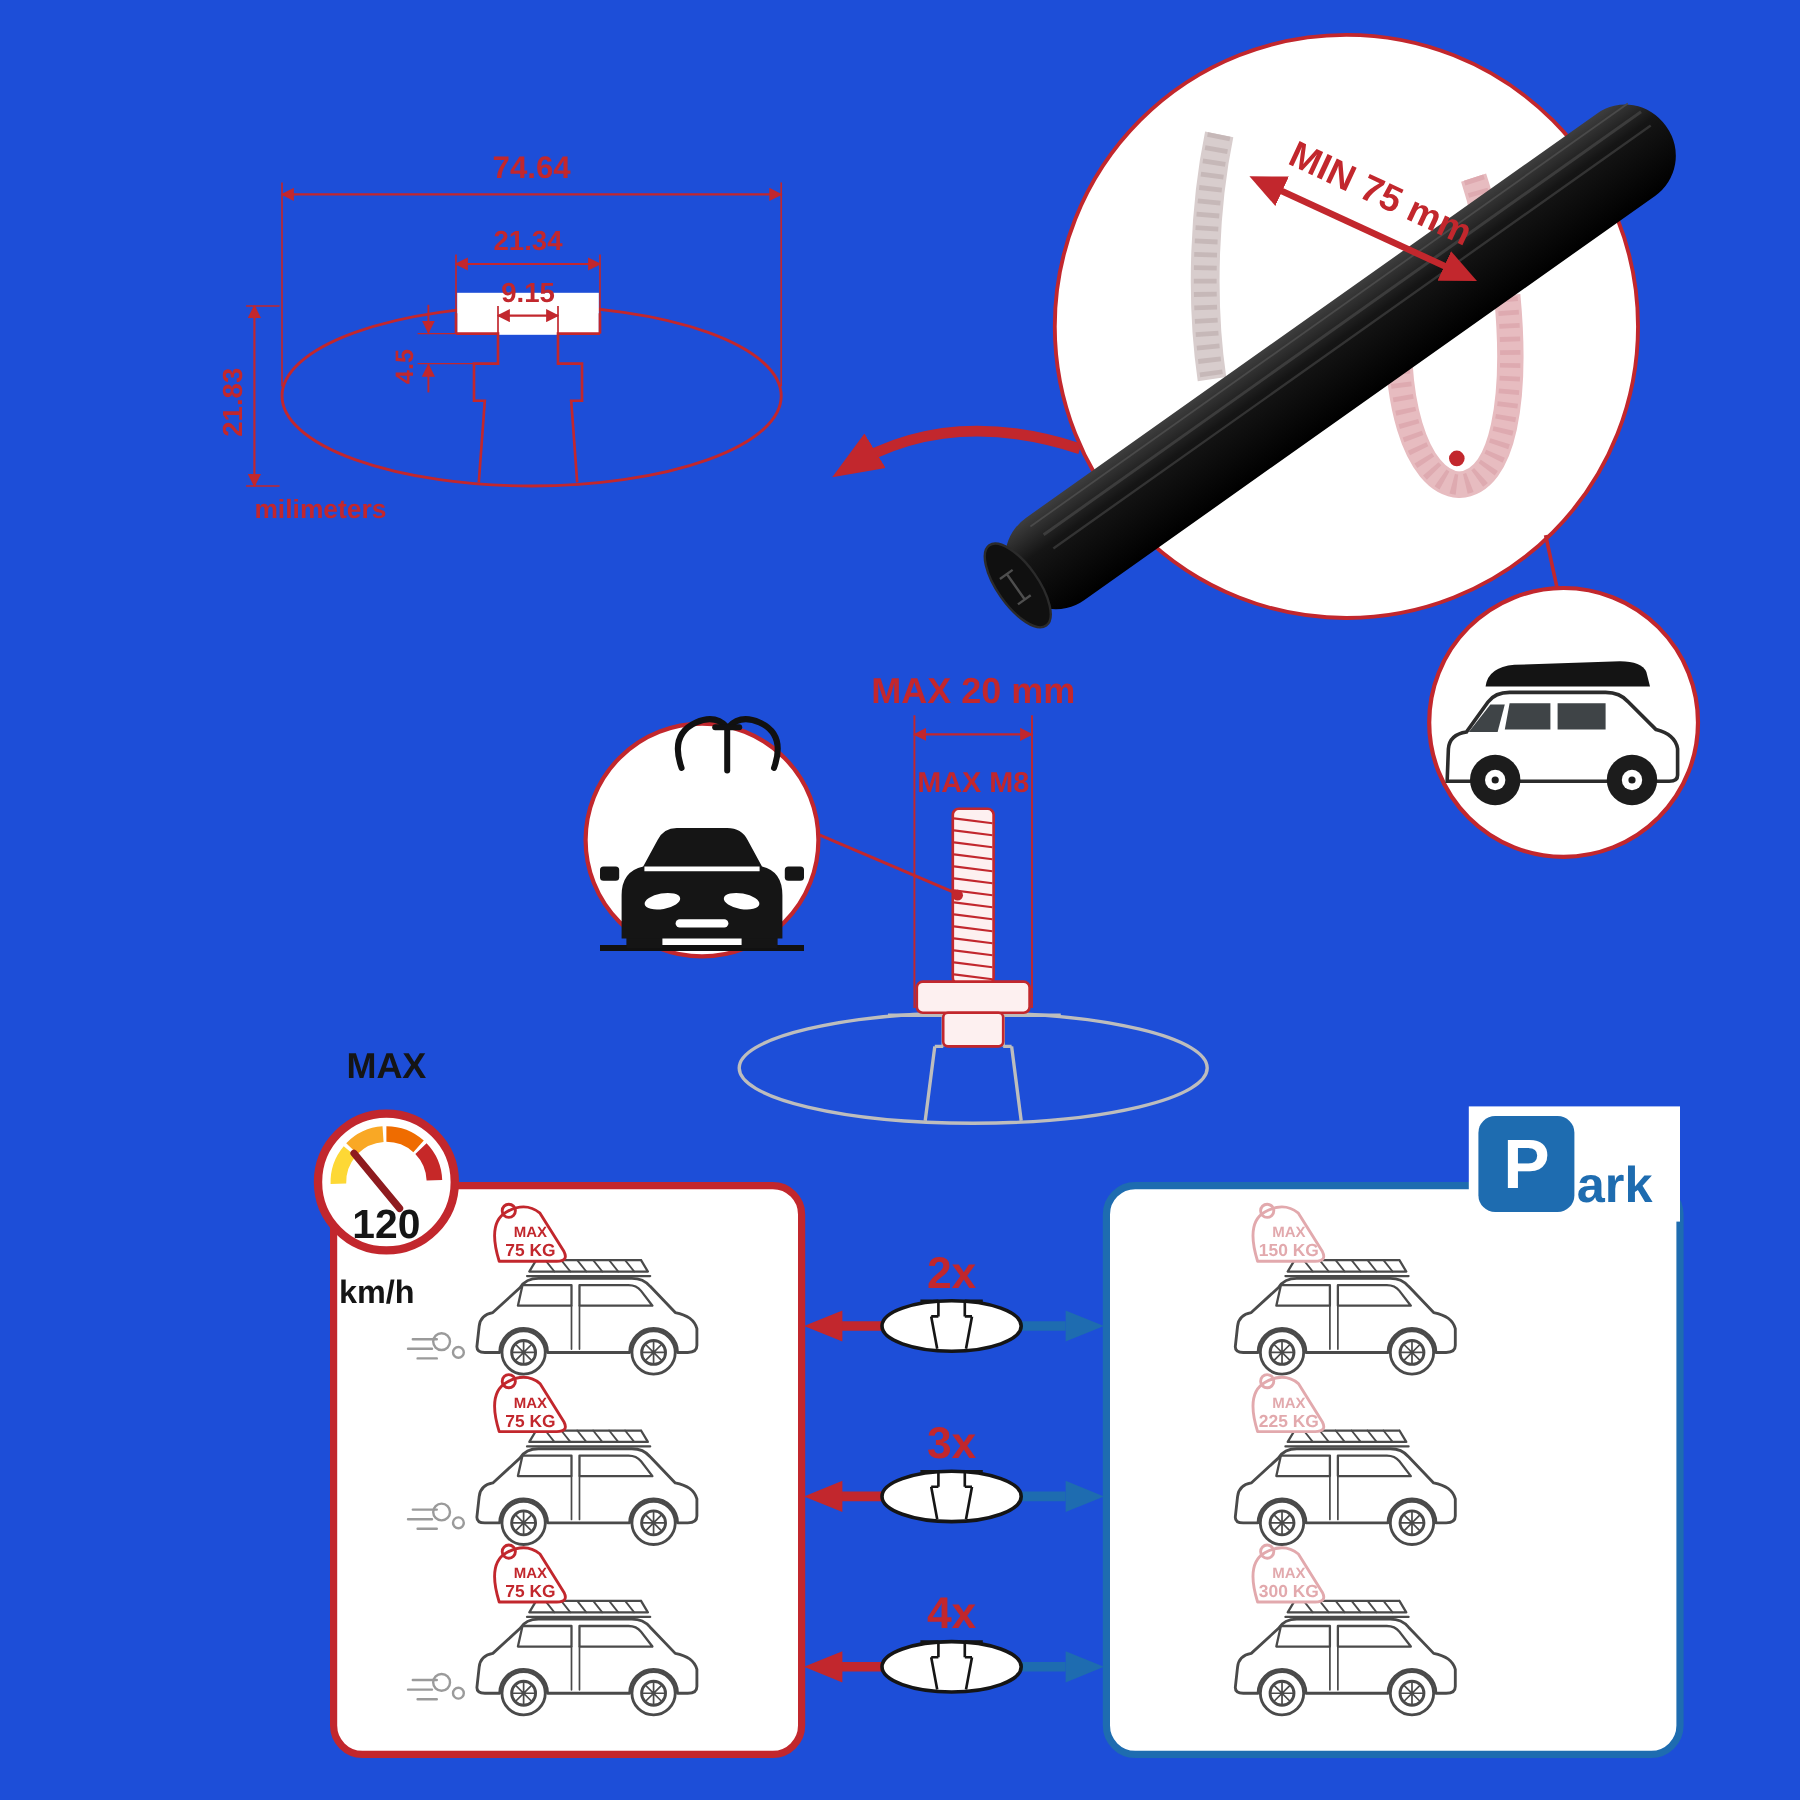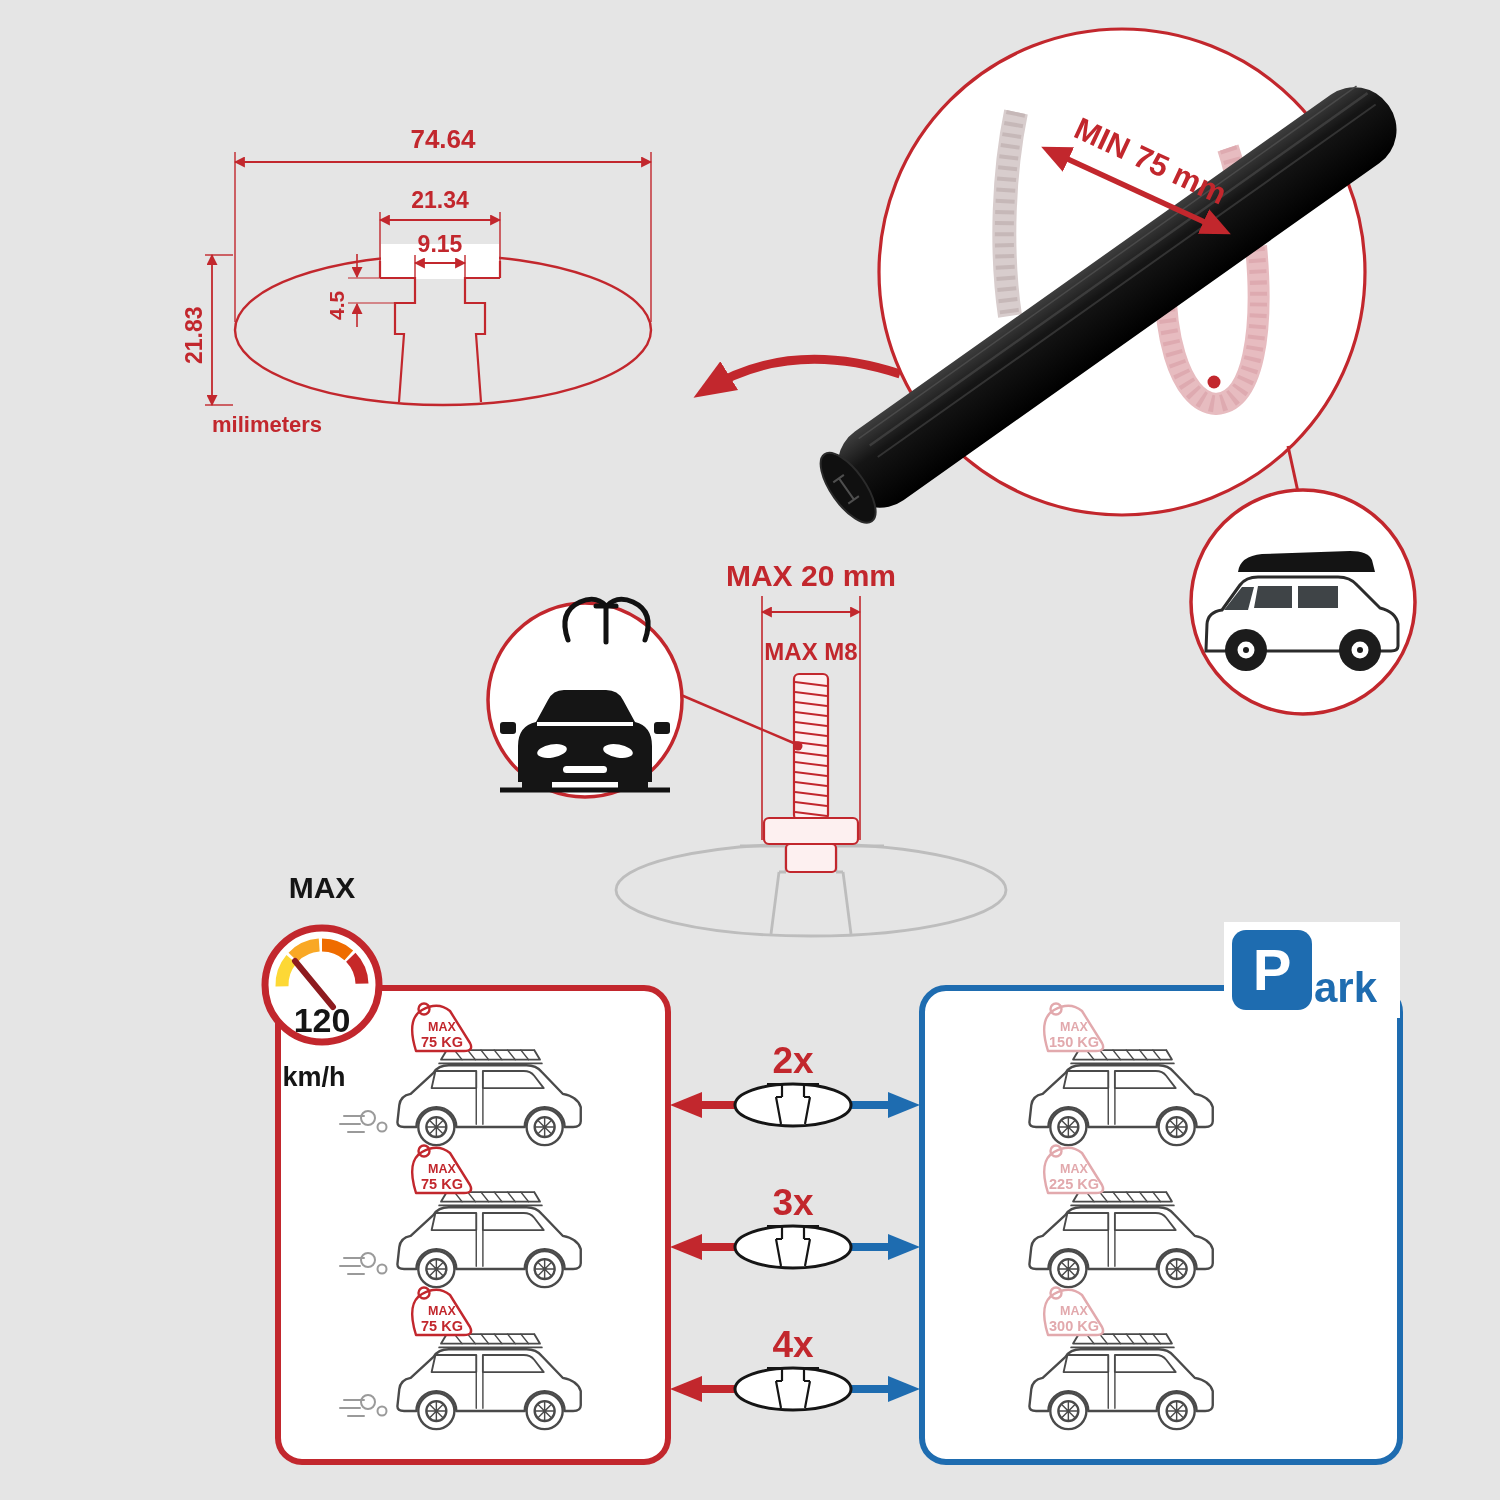--- a/index.html
+++ b/index.html
@@ -1,16 +1,16 @@
 <!DOCTYPE html>
 <html><head>
 <meta charset="utf-8">
 <style>
   html,body{margin:0;padding:0;background:#fff;}
-  #stage{position:relative;width:1500px;height:1500px;background:#e5e5e5;overflow:hidden;}
+  #stage{position:relative;width:1500px;height:1500px;background:#1d4ed8;overflow:hidden;}
   svg{display:block;}
   text{font-family:"Liberation Sans",sans-serif;}
   .dim-num{fill:#C2272D;font-weight:bold;font-size:26px;}
   .dim-num-sm{fill:#C2272D;font-weight:bold;font-size:23px;}
   .red-big{fill:#C2272D;font-weight:bold;font-size:31px;}
   .red-mid{fill:#C2272D;font-weight:bold;font-size:24px;}
   .blk{fill:#151515;font-weight:bold;}
   .mult{fill:#C2272D;font-weight:bold;font-size:37px;}
   .tag-max{font-weight:bold;font-size:12.5px;}
   .tag-load{font-weight:bold;font-size:14.5px;}

